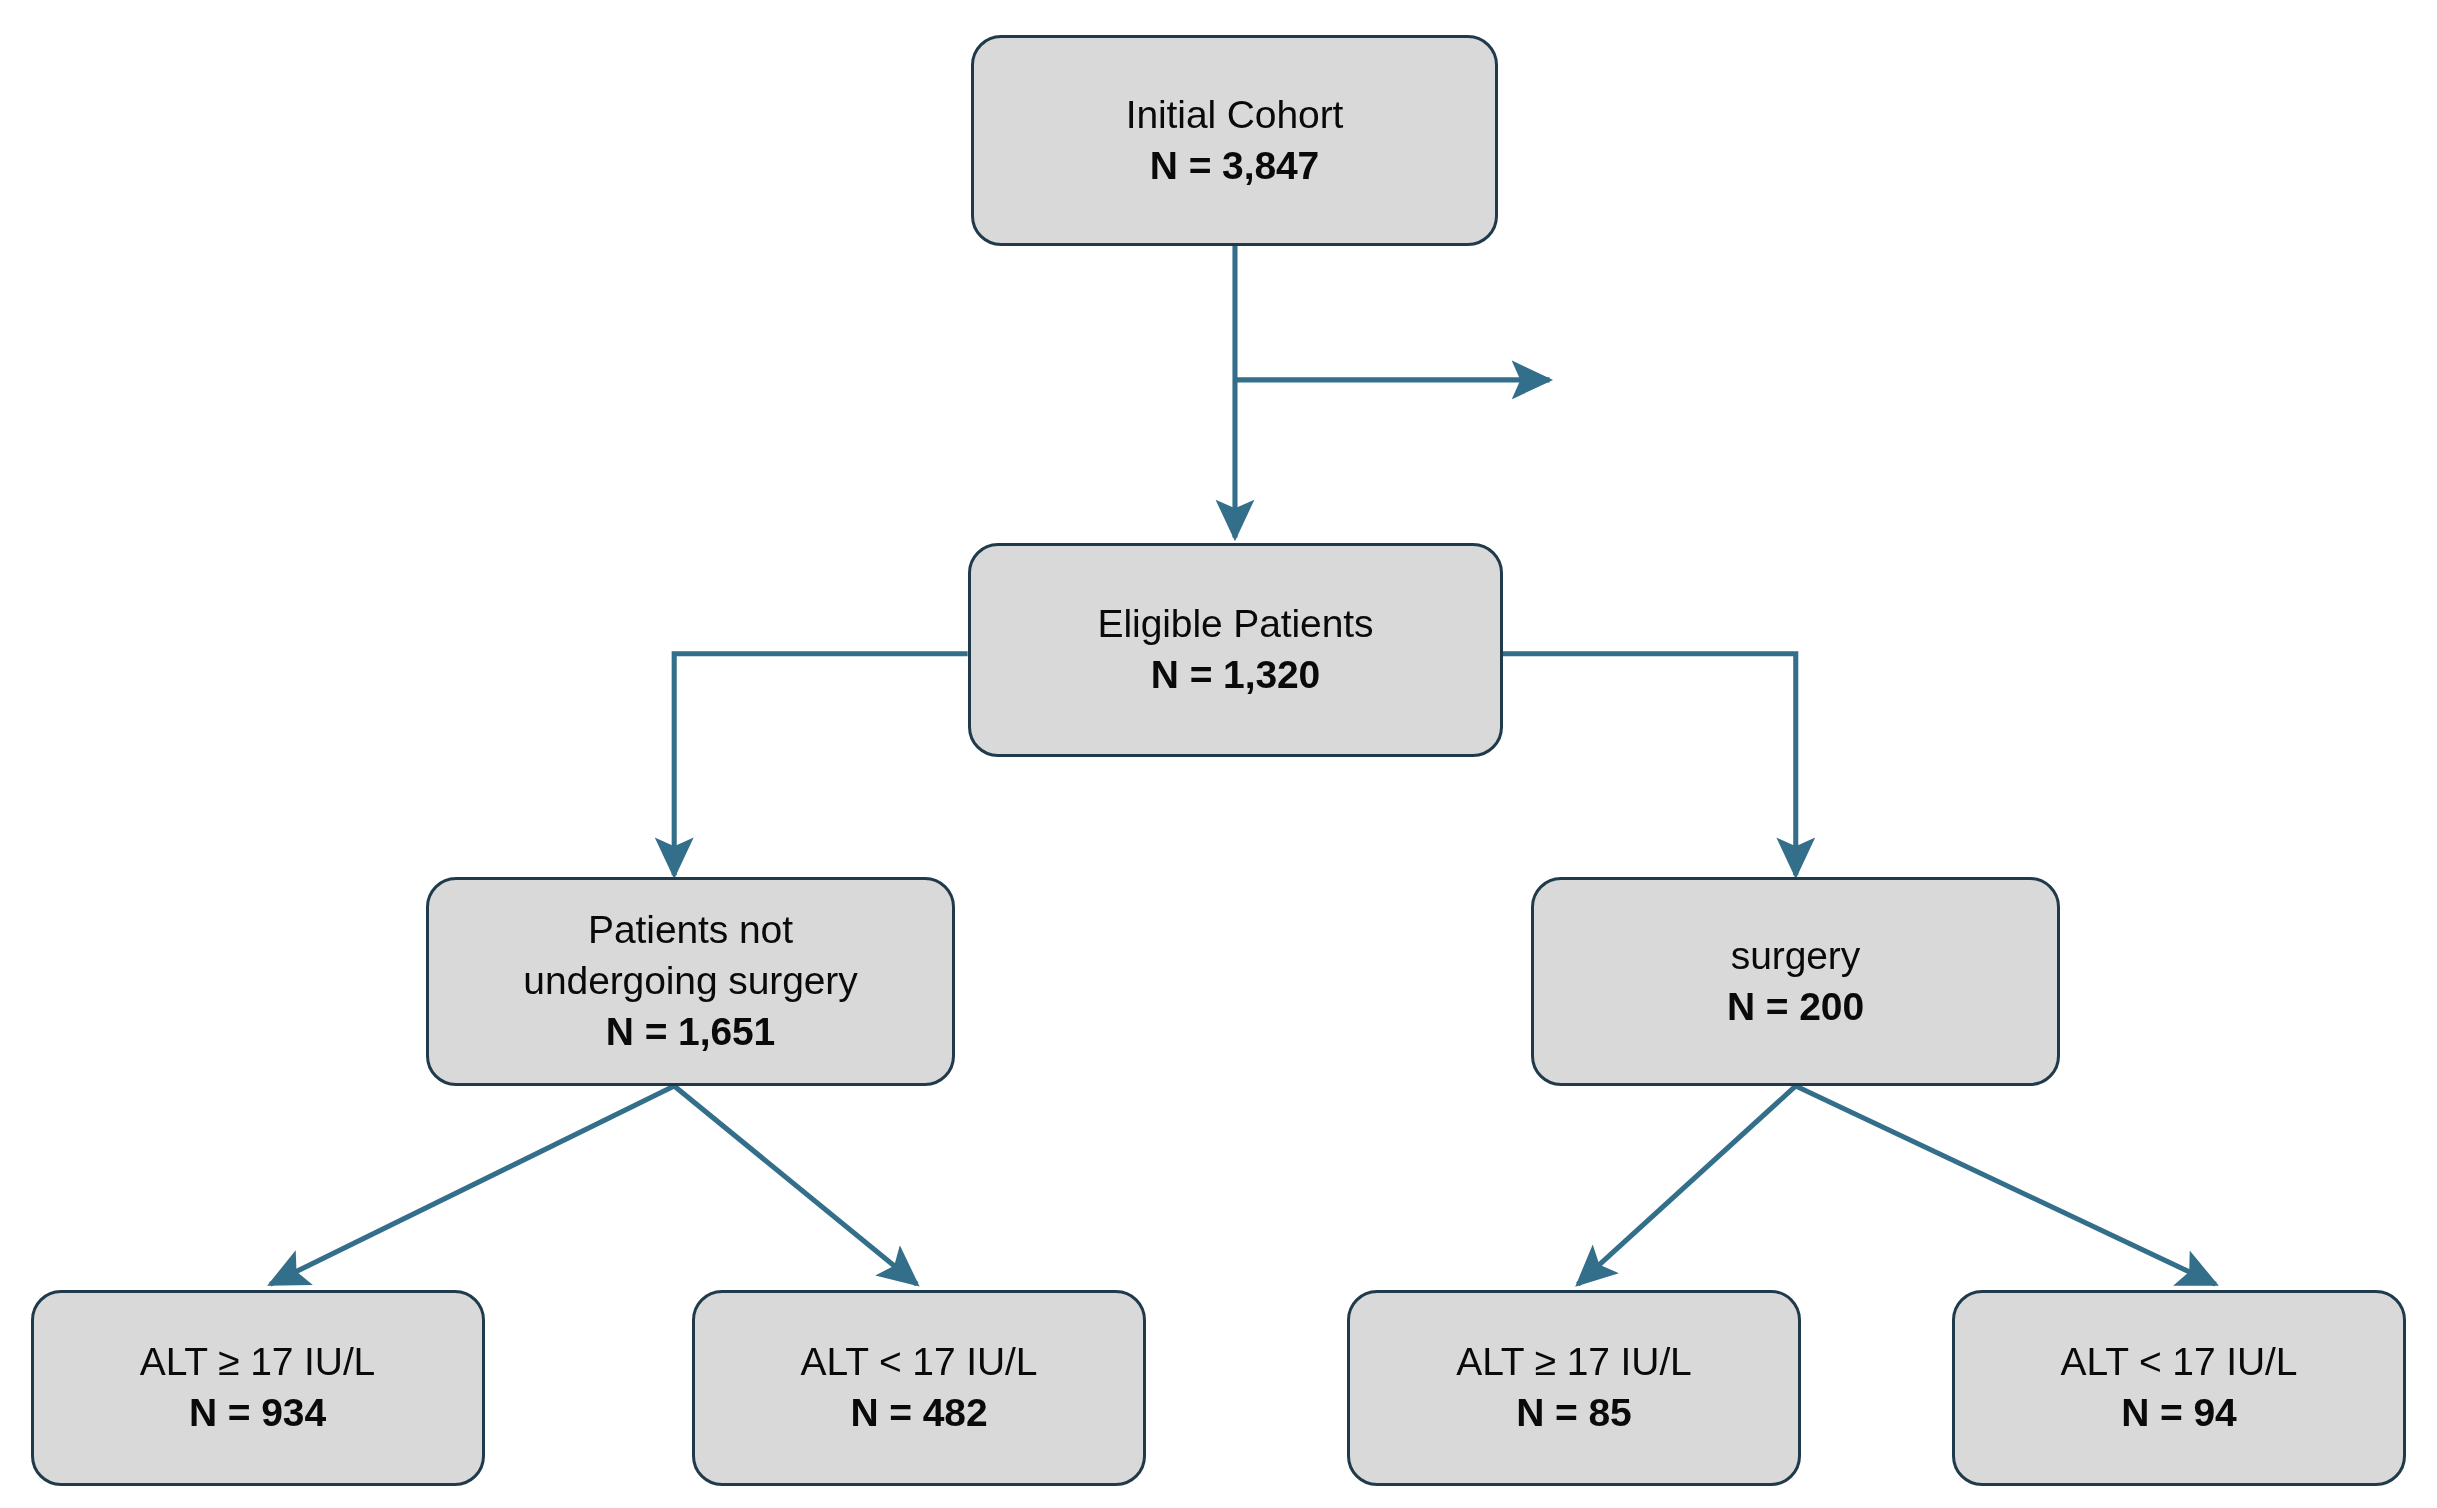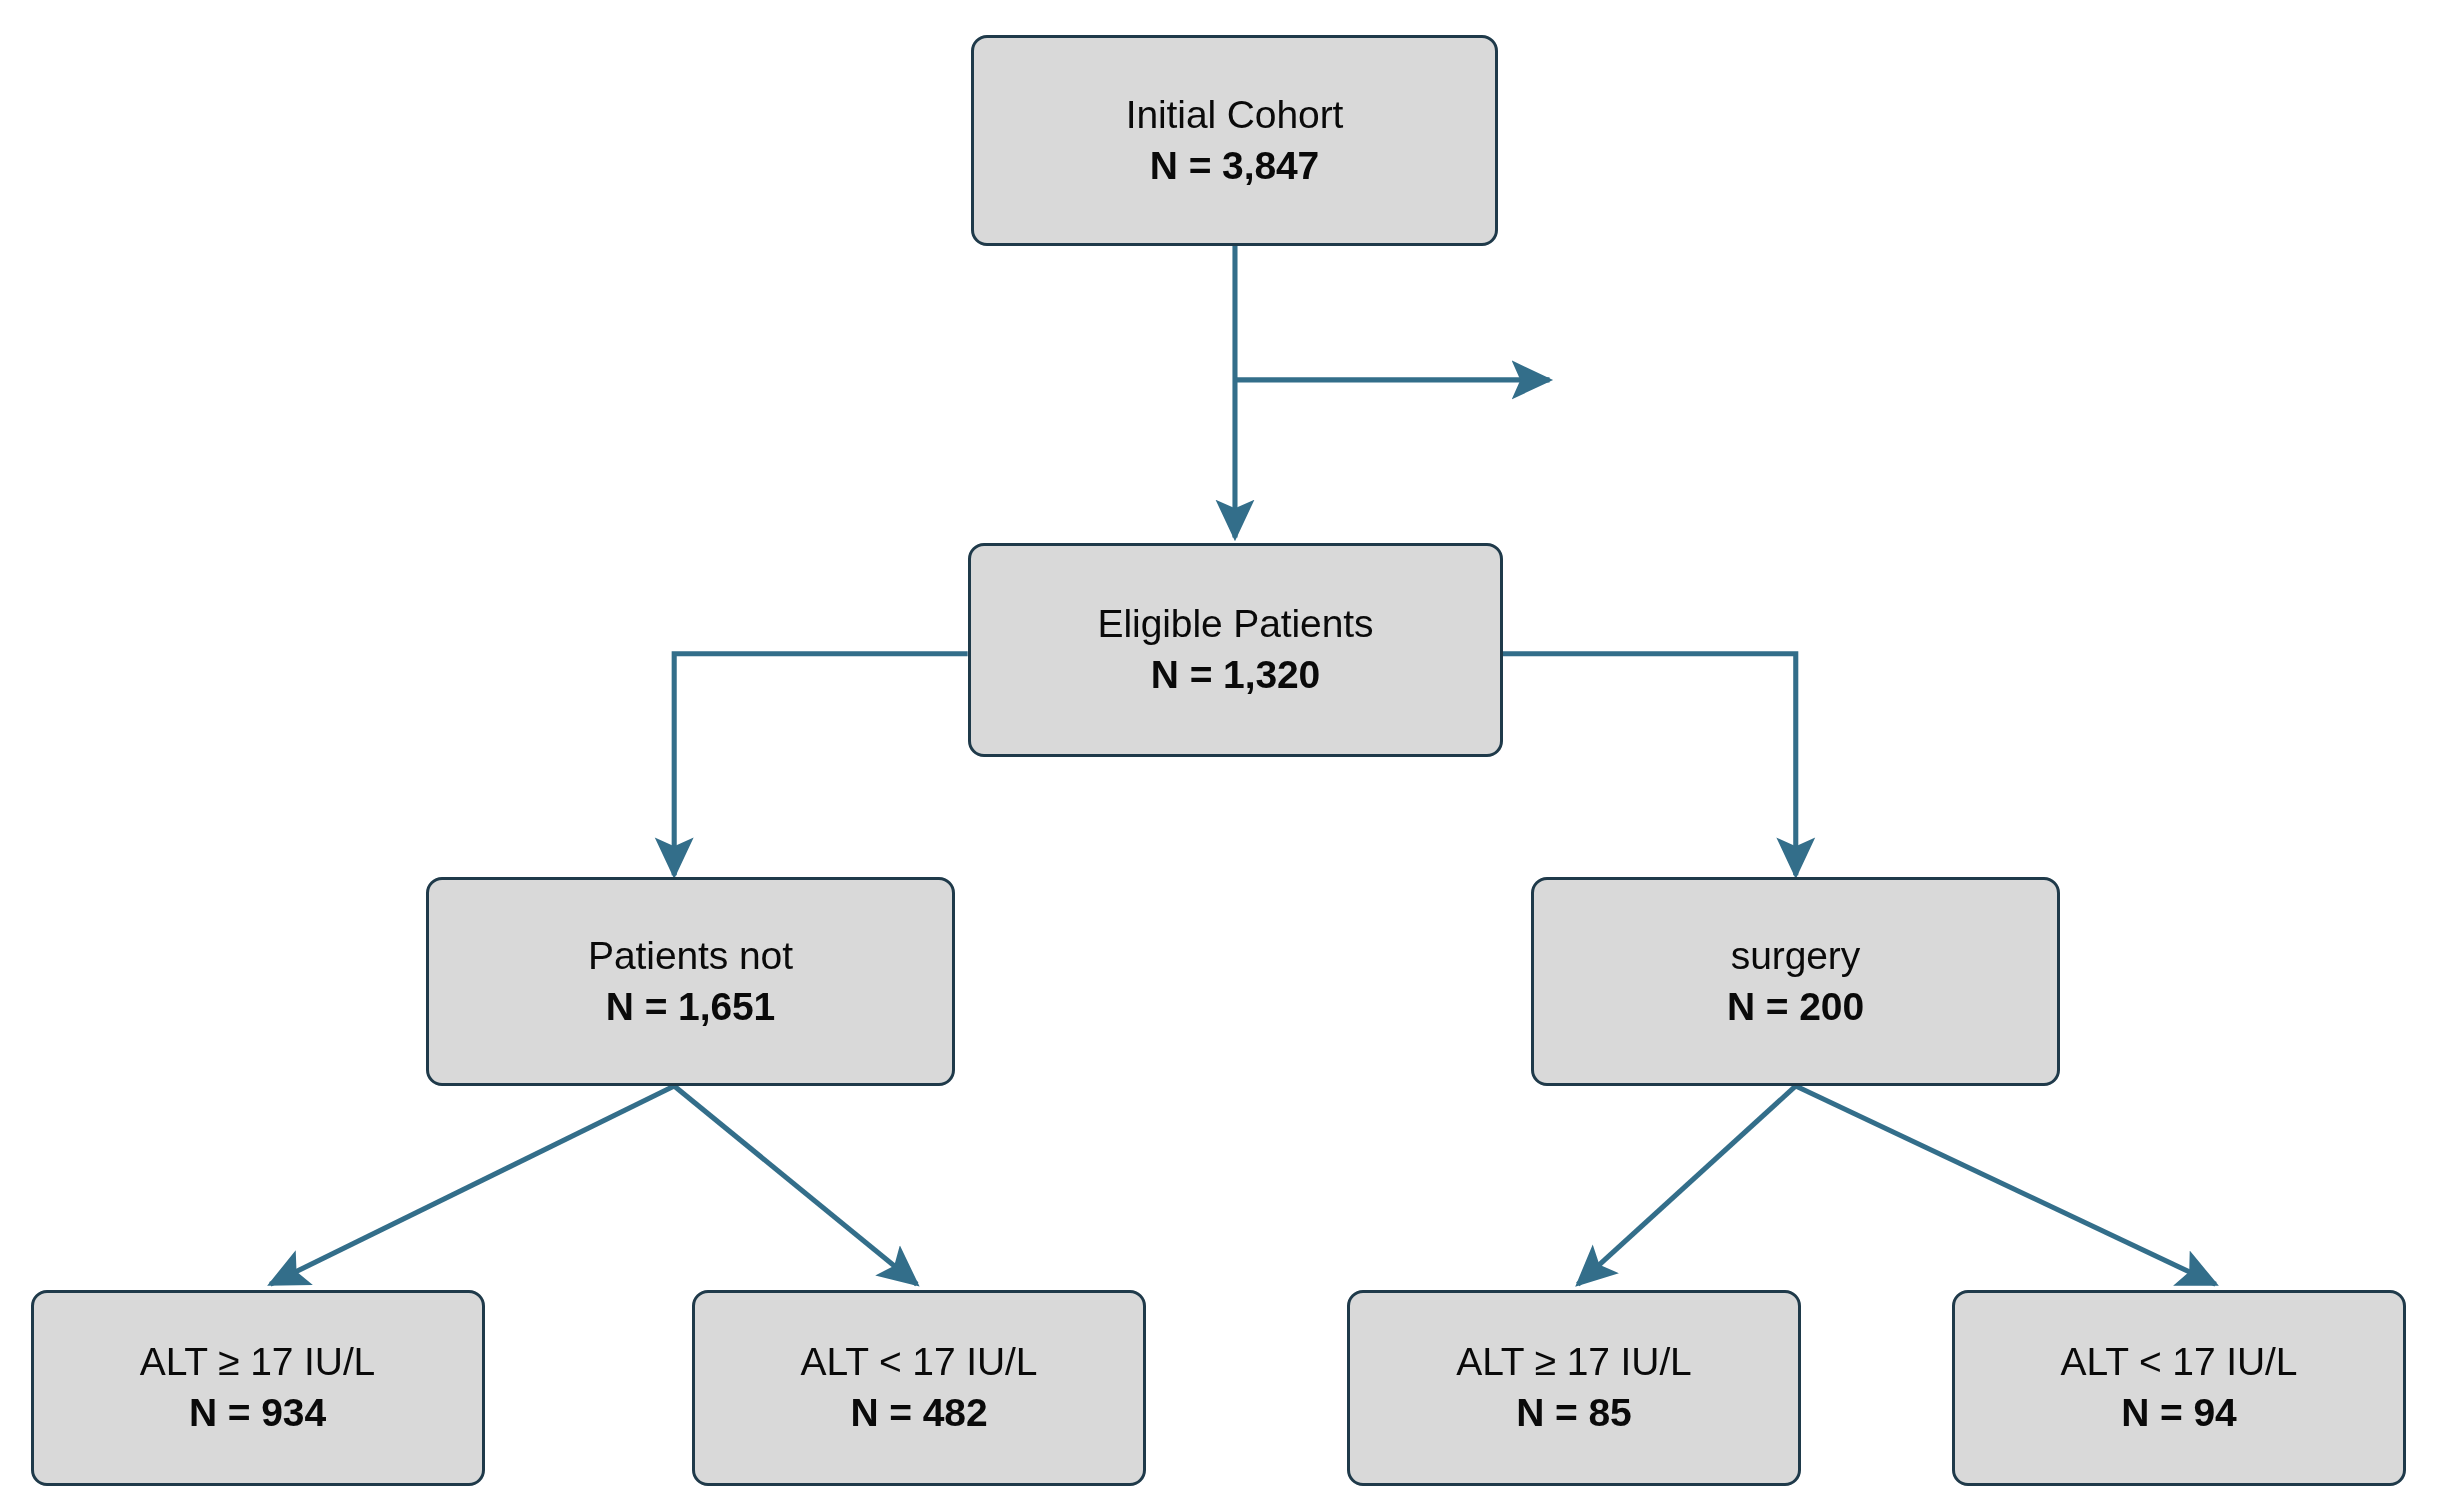--- a/index.html
+++ b/index.html
@@ -25,21 +25,21 @@
     left: 0;
     width: 2438px;
     height: 1508px;
     display: block;
   }
   .node-box {
     position: absolute;
     box-sizing: border-box;
     background: #d9d9d9;
     border: 3.6px solid #1f3a4a;
-    border-radius: 16px;
+    border-radius: 30px;
     display: flex;
     flex-direction: column;
     align-items: center;
     justify-content: center;
     color: #0a0a0a;
   }
   .node-line {
     display: block;
     text-align: center;
     font-size: 39px;
@@ -90,20 +90,21 @@
   </div>
 
 
   <div class="node-box" style="left:968px; top:543px; width:535px; height:214px;">
     <span class="node-line">Eligible Patients</span>
     <span class="node-line bold">N = 1,320</span>
   </div>
 
   <div class="node-box" style="left:410px; top:877px; width:529px; height:209px;margin-left:16px;">
     <span class="node-line">Patients not</span>
+    <span class="node-line">undergoing surgery</span>
     <span class="node-line bold">N = 1,651</span>
   </div>
 
   <div class="node-box" style="left:1531px; top:877px; width:529px; height:209px;">
     <span class="node-line">surgery</span>
     <span class="node-line bold">N = 200</span>
   </div>
 
   <div class="node-box" style="left:30.5px; top:1290px; width:454px; height:196px;">
     <span class="node-line">ALT ≥ 17 IU/L</span>

